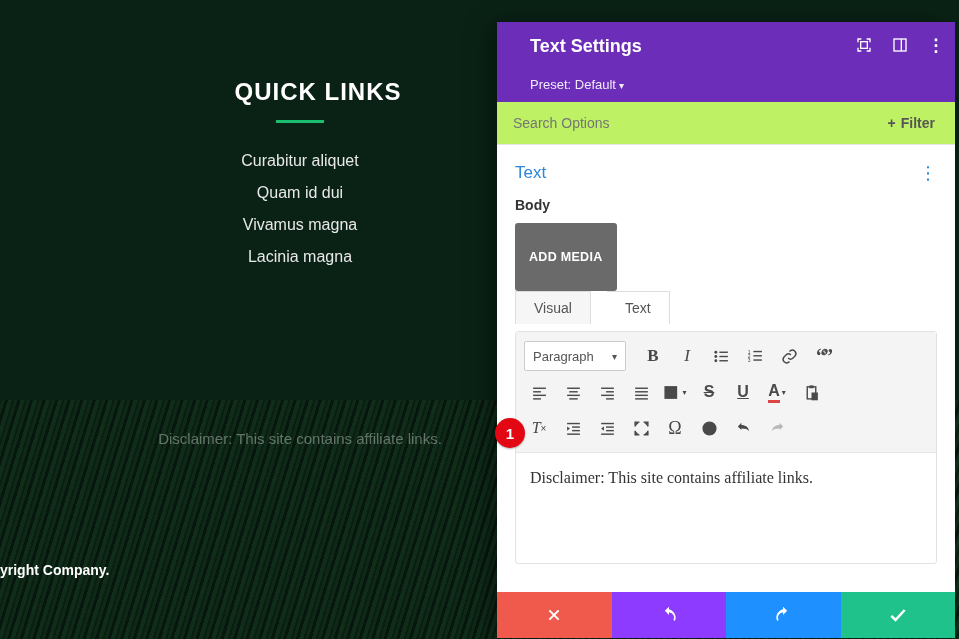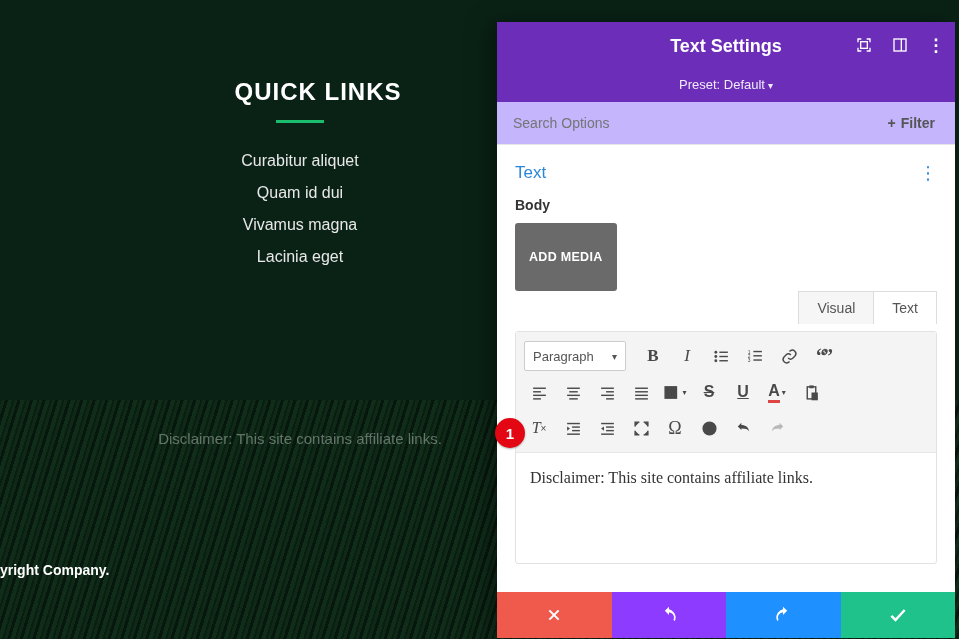--- a/index.html
+++ b/index.html
@@ -46,49 +46,49 @@
     z-index: 50;
   }
 
   
   .panel {
     position:absolute; top:22px; left:497px; width:458px; height:616px;
     background:#fff; box-shadow: -8px 0 22px rgba(0,0,0,0.35);
     display:flex; flex-direction:column;
     z-index: 10;
   }
-  .panel-top { background:#6c2eb9; color:#fff; padding:14px 7px 10px; position:relative;text-align:center; }
+  .panel-top { background:#6c2eb9; color:#fff; padding:14px 33px 10px; position:relative; }
   .panel-title { font-size:18px; font-weight:700; }
   .panel-preset { font-size:13px; opacity:.9; margin-top:20px; cursor:pointer; }
   .panel-preset .caret { font-size:10px; margin-left:3px; }
   .panel-top-icons { position:absolute; right:10px; top:14px; display:flex; gap:18px; }
   .top-icon { width:18px; height:18px; display:flex; align-items:center; justify-content:center; cursor:pointer; color:#fff; font-size:17px; }
 
   .tabs { background:#8c3bff; display:flex; }
   .tab { flex:0 0 auto; padding:13px 26px; font-size:14.5px; font-weight:700; color:#e6d7ff; cursor:pointer; }
   .tab.active { background:#6c2eb9; color:#fff; }
 
-  .searchbar { background:#c4b5fd; display:flex; align-items:center; padding:0 12px; border-bottom:1px solid #e6e6e6; }
+  .searchbar { background:#bef264; display:flex; align-items:center; padding:0 12px; border-bottom:1px solid #e6e6e6; }
   .searchbar input { flex:1; border:none; background:transparent; font-size:14px; padding:13px 4px; color:#666; outline:none; }
   .filter-btn { display:flex; align-items:center; gap:5px; font-size:14px; font-weight:600; color:#555; cursor:pointer; padding:6px 8px; }
 
   .panel-scroll { flex:1; overflow:hidden; padding:0 18px; }
   .section-head { display:flex; align-items:center; justify-content:space-between; padding:18px 0 8px; }
   .section-title { color:#2b87da; font-size:17px; font-weight:400; }
   .section-menu { color:#2b87da; font-size:18px; cursor:pointer; line-height:1; }
 
   .field-label { font-size:14px; font-weight:700; color:#333; margin:6px 0 10px; }
 
   .add-media {
     background:#6a6a6a; color:#fff; font-size:12.5px; font-weight:700;
     padding:27px 14px; border:none; border-radius:3px; cursor:pointer; letter-spacing:.3px;
   }
 
   .editor-wrap { border:1px solid #e2e2e2; border-radius:3px; margin-top:8px; }
-  .editor-tabs { display:flex; justify-content:flex-end; gap:0; margin-bottom:-1px; }
+  .editor-tabs { display:flex; justify-content:flex-start; gap:16px; margin-bottom:-1px; }
   .ed-tab { border:1px solid #ddd; border-bottom:none; background:#fff; padding:8px 18px; font-size:14px; color:#555; cursor:pointer; }
   .ed-tab.active { background:#f6f6f6; }
   .ed-tab + .ed-tab { border-left:none; }
 
   .toolbar { background:#f4f4f4; border-bottom:1px solid #e6e6e6; padding:6px 8px; }
   .tb-row { display:flex; align-items:center; flex-wrap:wrap; gap:4px; padding:3px 0; }
   .format-select {
     width:102px; height:30px; border:1px solid #ccc; background:#fff; display:flex; align-items:center;
     justify-content:space-between; padding:0 8px; font-size:13px; color:#555; cursor:pointer; border-radius:2px;
     margin-right:8px;
@@ -124,21 +124,21 @@
   <div class="grass"></div>
   <div class="dark-panel"></div>
 
   <div class="quick-links">
     <h2>QUICK LINKS</h2>
     <div class="ql-underline"></div>
     <ul>
       <li>Curabitur aliquet</li>
       <li>Quam id dui</li>
       <li>Vivamus magna</li>
-      <li>Lacinia eget</li>
+      <li>Lacinia magna</li>
     </ul>
   </div>
 
   <div class="disclaimer-line">Disclaimer: This site contains affiliate links.</div>
   <div class="copyright">yright Company.</div>
 </div>
 
 <div class="badge" style="top:418px; left:495px;">1</div>
 
 <div class="panel">

